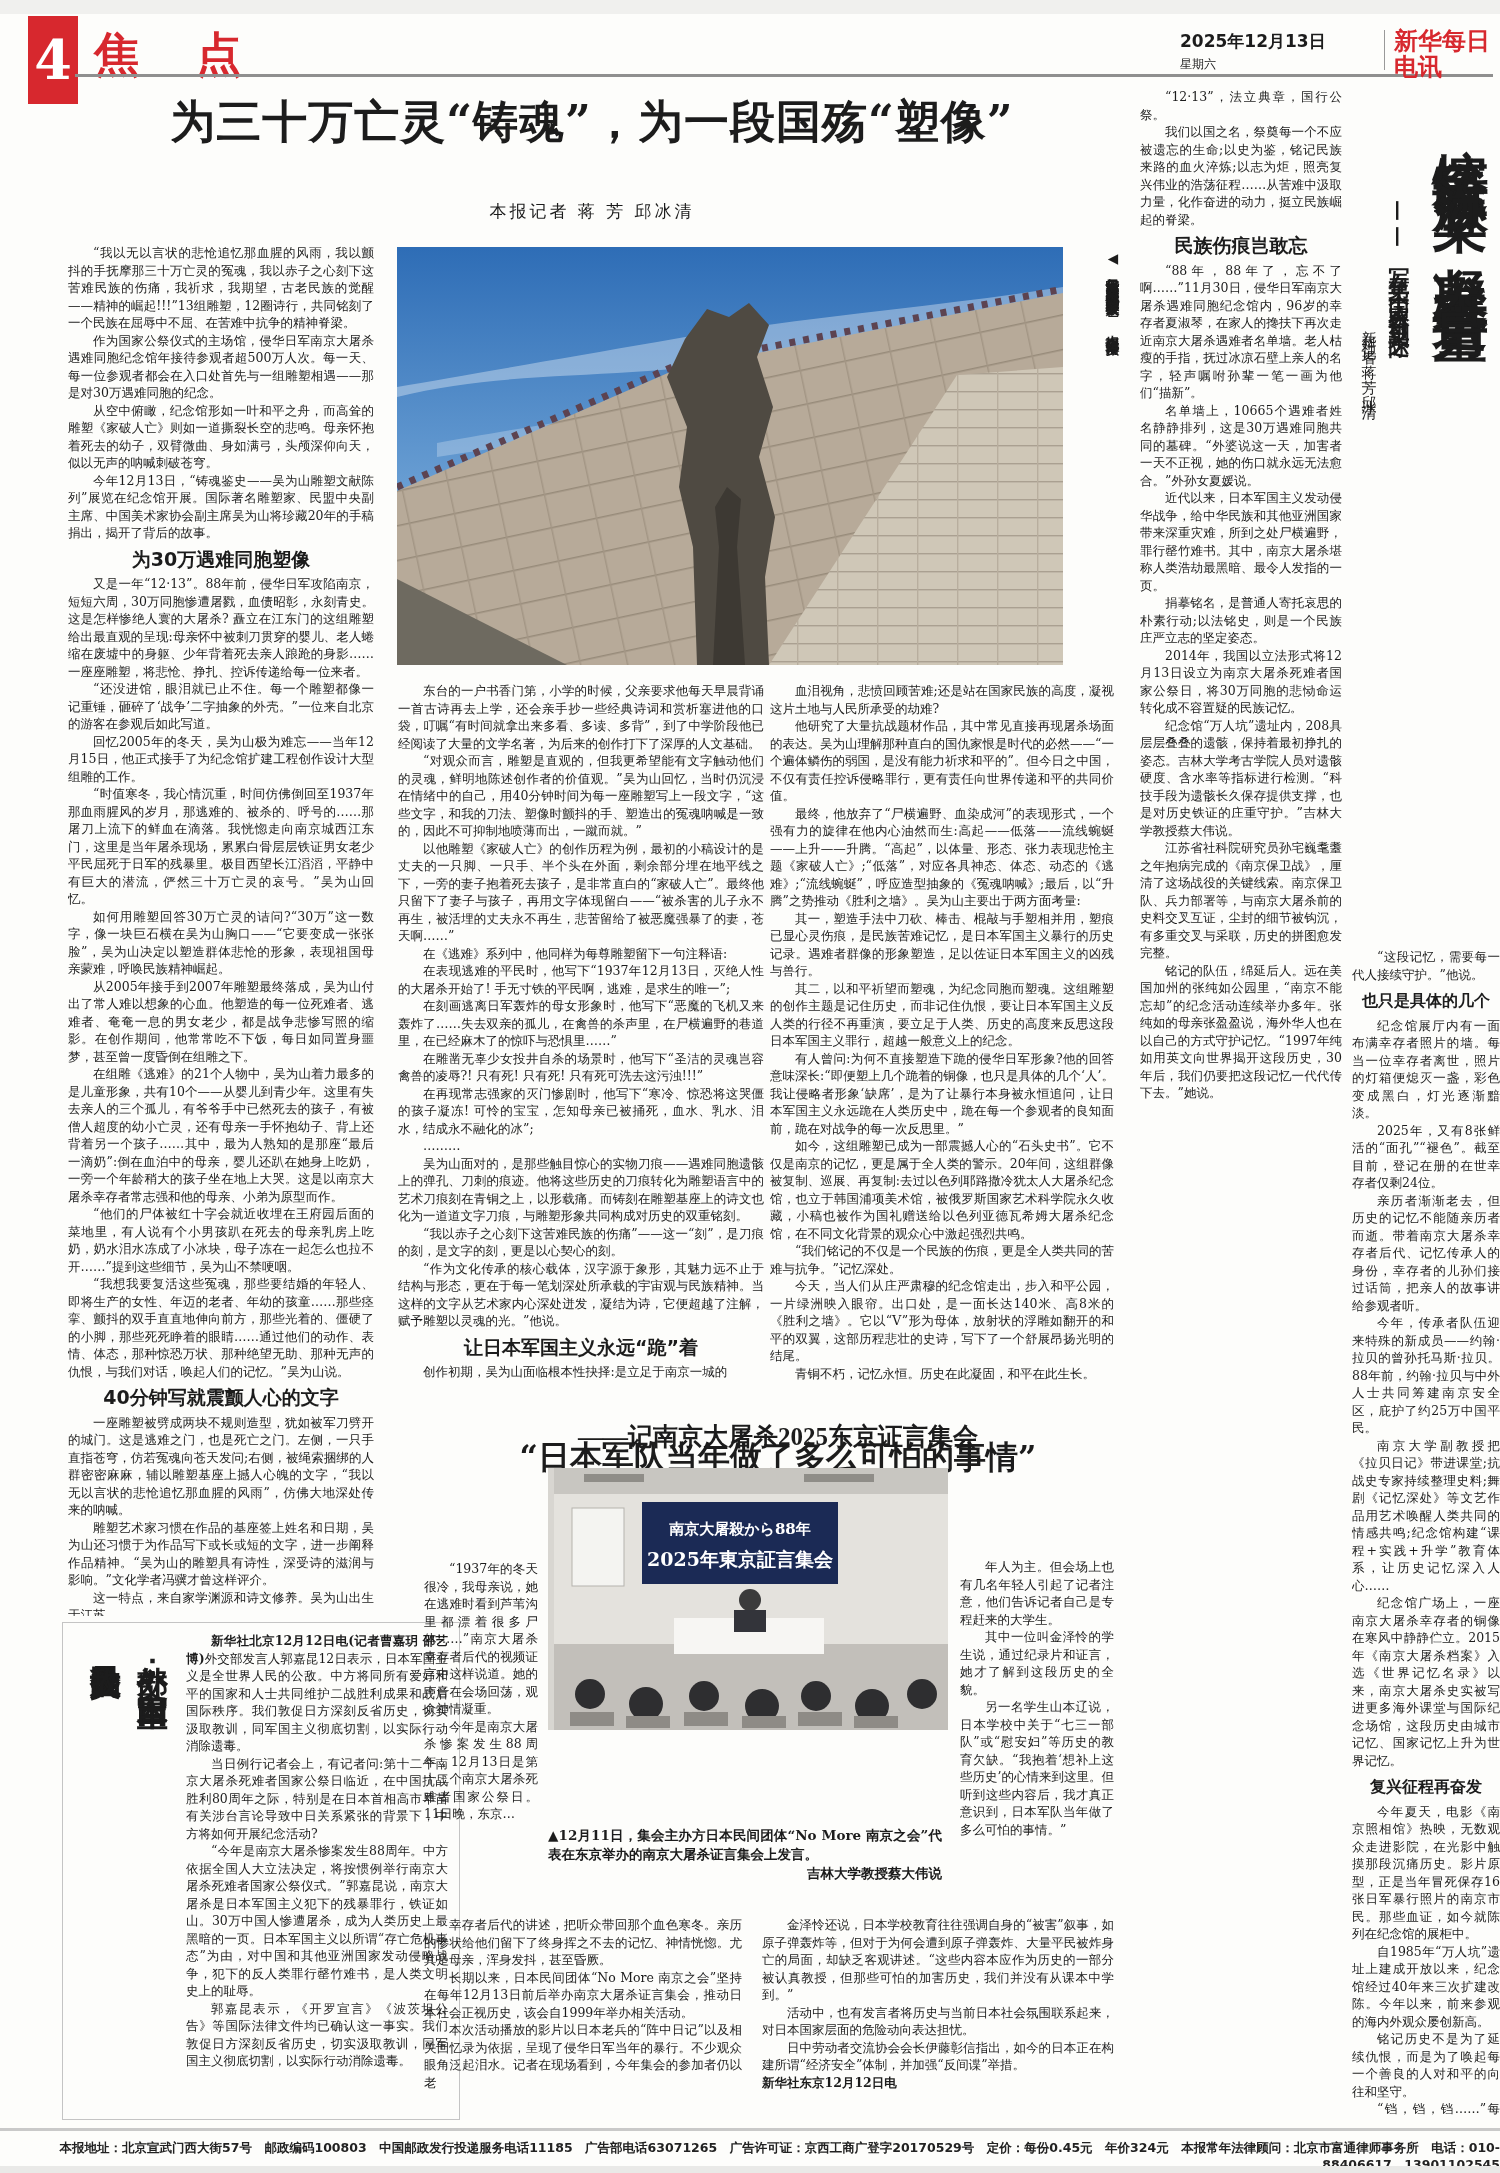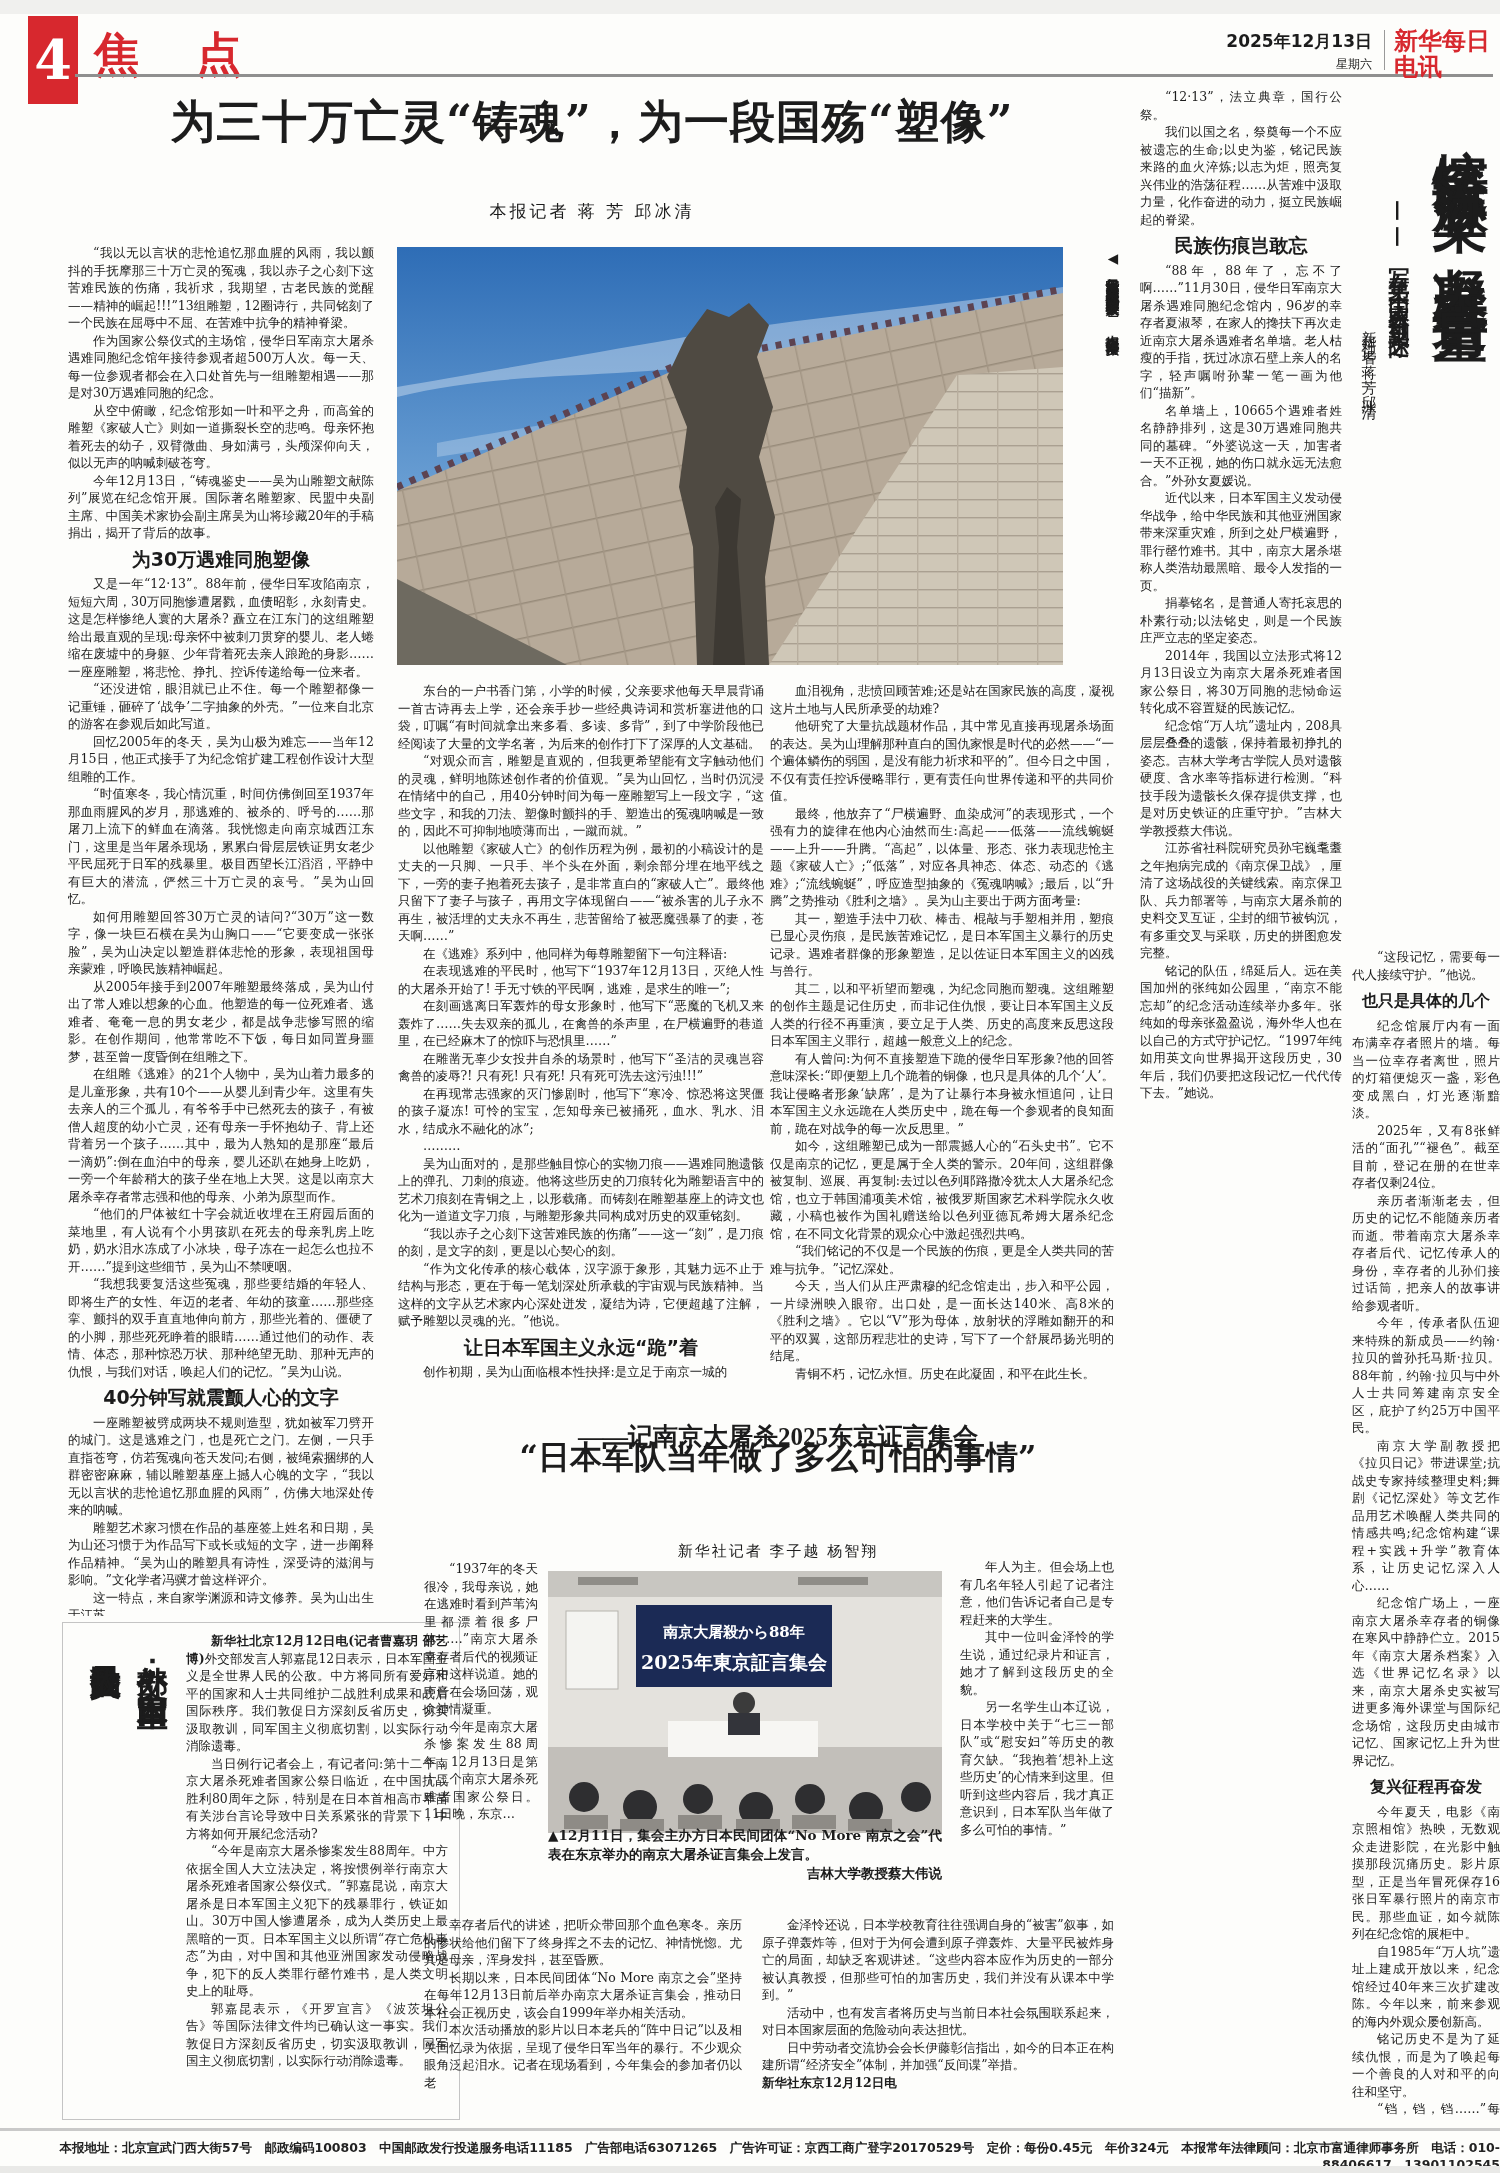--- a/index.html
+++ b/index.html
@@ -5,21 +5,21 @@
   html,body{margin:0;padding:0;background:#dddddd;}
   #page{position:relative;width:1500px;height:2173px;background:#fdfdfb;margin:0 auto;
         font-family:"DejaVu Serif", serif;color:#1c1c1c;overflow:hidden;}
   .abs{position:absolute;}
   
   #topstrip{left:0;top:0;width:1500px;height:14px;background:#f0f0ee;}
   #pagenum{left:28px;top:16px;width:50px;height:88px;background:#d7282e;color:#fff;
            font-size:54px;font-weight:900;text-align:center;line-height:88px;}
   #secttitle{left:94px;top:24px;font-size:46px;font-weight:900;color:#d7282e;letter-spacing:20px;}
   #headrule{left:75px;top:74px;width:1418px;height:3px;background:#8f8f8f;}
-  #dateblock{left:1180px;top:30px;width:192px;text-align:right;font-family:"DejaVu Sans",sans-serif;}
+  #dateblock{left:1180px;top:30px;width:192px;text-align:left;font-family:"DejaVu Sans",sans-serif;}
   #dateblock .d1{font-size:17px;font-weight:bold;}
   #dateblock .d2{font-size:12px;font-weight:normal;margin-top:3px;}
   #hdivider{left:1384px;top:30px;width:1px;height:40px;background:#999;}
   #masthead{left:1394px;top:28px;width:104px;font-size:24px;font-weight:900;color:#d7282e;
             letter-spacing:0px;line-height:26px;font-family:"DejaVu Serif",serif;}
   
   #mainhead{left:68px;top:92px;width:1048px;text-align:center;font-size:45px;font-weight:900;
             letter-spacing:1px;}
   #mainbyline{left:68px;top:200px;width:1048px;text-align:center;font-size:17px;letter-spacing:3px;}
   .colbox{overflow:hidden;font-size:12.5px;line-height:17.5px;text-align:justify;}
@@ -48,21 +48,21 @@
   #mofabox{left:62px;top:1622px;width:396px;height:496px;border:1px solid #c4c4c4;}
   #mofahead{left:80px;top:1642px;width:96px;height:462px;writing-mode:vertical-rl;
             font-size:31px;font-weight:900;line-height:47px;white-space:pre-line;}
   #mofacol{left:186px;top:1632px;width:262px;height:478px;}
   
   #tkhead{left:440px;top:1436px;width:676px;text-align:center;font-size:32px;font-weight:900;}
   #tksub{left:440px;top:1420px;width:676px;text-align:center;font-size:25px;font-weight:bold;
          font-family:Liberation Serif, serif;}
   #tkby{left:440px;top:1542px;width:676px;text-align:center;font-size:15px;letter-spacing:2px;}
   #tkcolL{left:424px;top:1560px;width:114px;height:352px;}
-  #photo2{left:548px;top:1571px;width:366px;height:262px;background:#d8d6d1;}
+  #photo2{left:548px;top:1468px;width:366px;height:262px;background:#d8d6d1;padding-left:6px;}
   #caption2{left:548px;top:1826px;width:394px;font-size:13.5px;font-weight:600;line-height:19px;
             text-align:justify;}
   #caption2 .credit{text-align:right;font-weight:bold;}
   #tkcolR{left:960px;top:1558px;width:154px;height:352px;}
   #bandL{left:424px;top:1916px;width:318px;height:200px;}
   #bandR{left:762px;top:1916px;width:352px;height:200px;}
   
   #footrule{left:0;top:2128px;width:1500px;height:3px;background:#c9c9c9;}
   #footline{left:0;top:2140px;width:1500px;text-align:right;font-size:12.5px;font-weight:bold;
             color:#222;font-family:"DejaVu Sans",sans-serif;}

